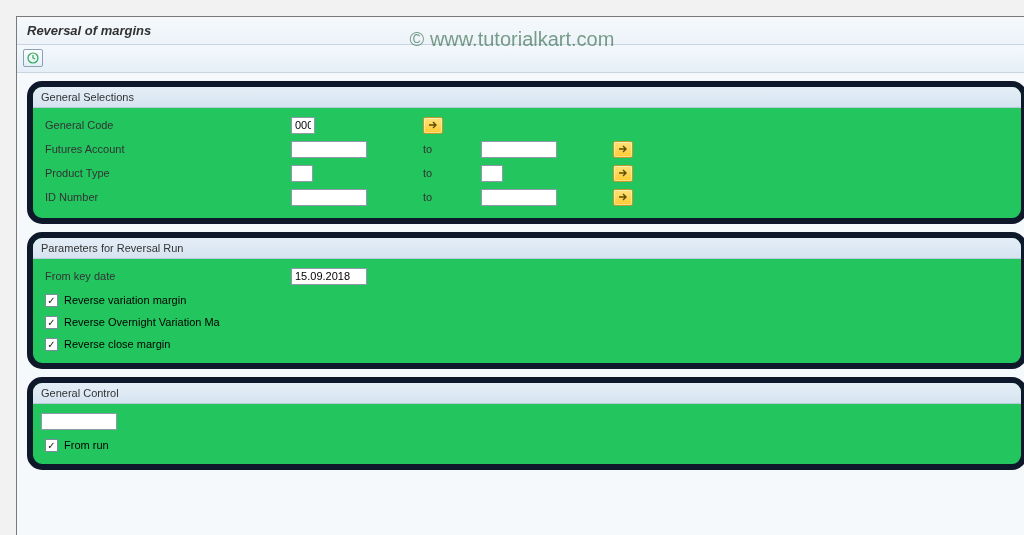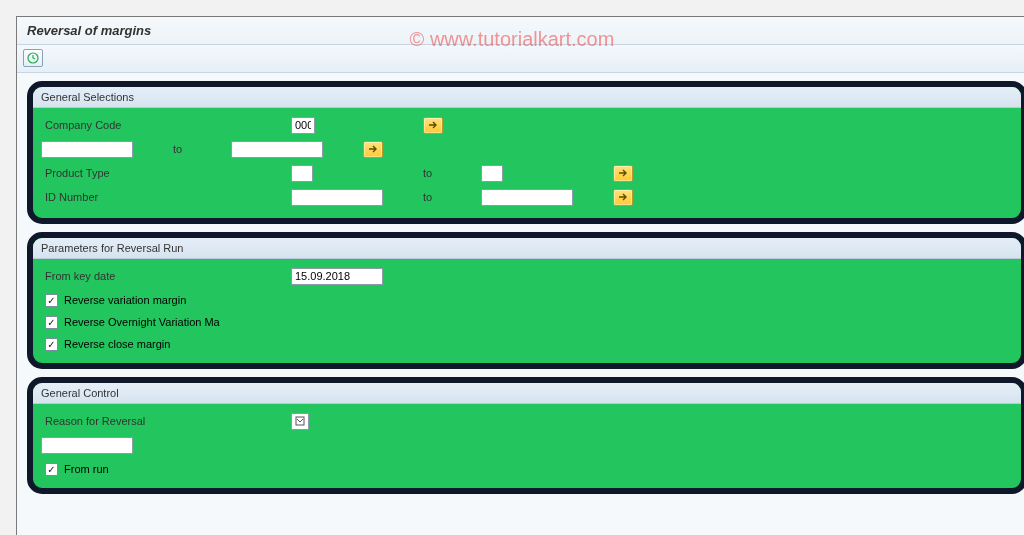--- a/index.html
+++ b/index.html
@@ -43,21 +43,21 @@
       display: inline-flex;
       align-items: center; justify-content: center;
       cursor: pointer;
     }
     .toolbar-btn svg { width: 12px; height: 12px; }
     .watermark {
       position: absolute;
       top: 28px; left: 50%;
       transform: translateX(-50%);
       font-size: 20px;
-      color: #ef4444;
+      color: #14532d;
       opacity: 0.55;
       font-family: Verdana, sans-serif;
       pointer-events: none;
     }
     .content { padding: 8px 10px; }
     .group {
       border: 6px solid #0f172a;
       border-radius: 15px;
       margin-bottom: 8px;
       background: #22c55e;
@@ -84,21 +84,21 @@
     .to-label { width: 70px; text-align: left; padding-left: 12px; color: #333; }
     .field-to { width: 120px; }
     .multi-btn-cell { width: 40px; padding-left: 12px; }
     input[type="text"] {
       font-size: 11px;
       height: 17px;
       border: 1px solid #8d9ba9;
       background: #fff;
       padding: 0 3px;
     }
-    .w80 { width: 92px; }
+    .w80 { width: 76px; }
     .w40 { width: 24px; }
     .w24 { width: 22px; }
     .multi-btn {
       width: 20px; height: 17px;
       background: linear-gradient(to bottom, #ffe27a, #ffc933);
       border: 1px solid #b89b2e;
       border-radius: 2px;
       display: inline-flex; align-items:center; justify-content:center;
       cursor: pointer;
       box-shadow: inset 0 0 0 1px rgba(255,255,255,0.4);
@@ -143,36 +143,37 @@
 
   <div class="watermark">© www.tutorialkart.com</div>
 
   <div class="content">
 
     <div class="group">
       <div class="group-title">General Selections</div>
       <div class="group-body">
 
         <div class="row">
-          <div class="label">Company Code</div>
+          <div class="label">General Code</div>
           <div class="field-from">
             <input type="text" class="w40" value="0001" style="">
           </div>
           <div class="to-label">
             <span class="multi-btn">
               <svg viewBox="0 0 10 10">
                   <path d="M1 5 L7 5 M5 2 L8 5 L5 8" stroke="#5b4a00" stroke-width="1.4" fill="none"></path>
                 </svg>
             </span>
           </div>
           <div class="field-to"></div>
           <div class="multi-btn-cell"></div>
         </div>
 
         <div class="row">
+          <div class="label">Futures Account</div>
           <div class="field-from"><input type="text" class="w80" value="" style=""></div>
           <div class="to-label">to</div>
           <div class="field-to"><input type="text" class="w80" value="" style=""></div>
           <div class="multi-btn-cell">
             <span class="multi-btn">
               <svg viewBox="0 0 10 10">
                   <path d="M1 5 L7 5 M5 2 L8 5 L5 8" stroke="#5b4a00" stroke-width="1.4" fill="none"></path>
                 </svg>
             </span>
           </div>
@@ -233,31 +234,20 @@
           <span>Reverse close margin</span>
         </div>
 
       </div>
     </div>
 
     <div class="group">
       <div class="group-title">General Control</div>
       <div class="group-body">
 
-        <div class="row">
-          <div class="label">Reason for Reversal</div>
-          <div class="field-from">
-            <span class="small-lookup">
-              <svg viewBox="0 0 10 10">
-                <rect x="1" y="1" width="8" height="8" fill="none" stroke="#555" stroke-width="1"></rect>
-                <path d="M2 3 L5 6 L8 3" fill="none" stroke="#555" stroke-width="1"></path>
-              </svg>
-            </span>
-          </div>
-        </div>
 
         <div class="row">
           <div class="field-from"><input type="text" class="w80" value="" style=""></div>
         </div>
 
 
         <div class="chk-row">
           <span class="chk withcheck">✓</span>
           <span>From run</span>
         </div>

